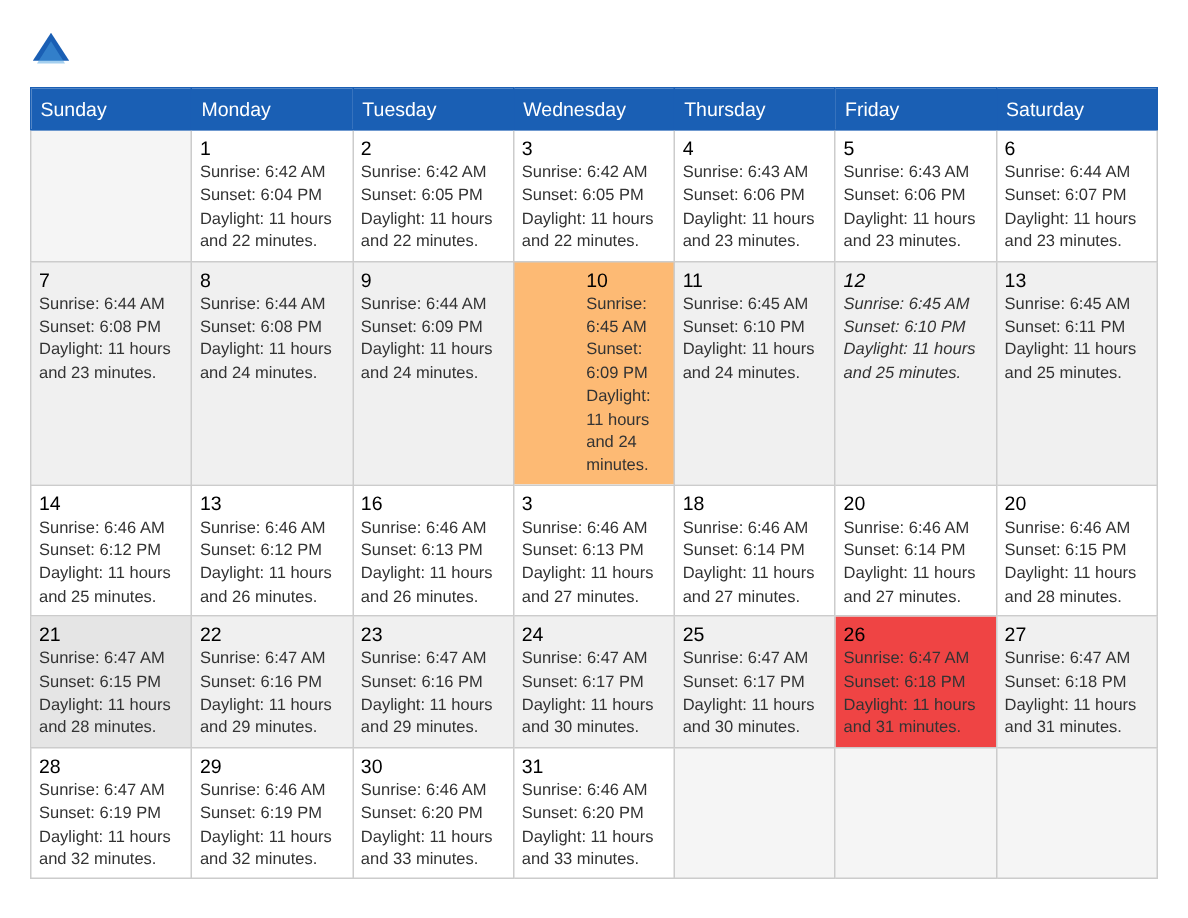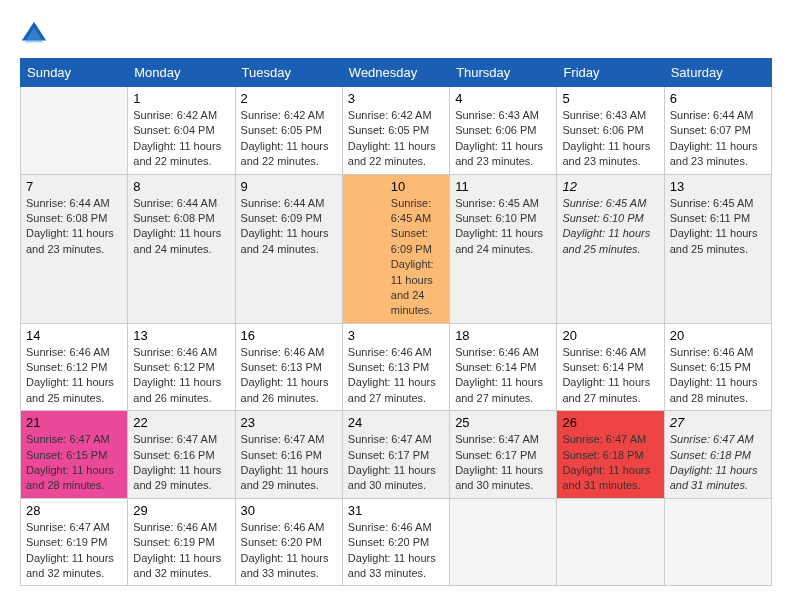--- a/index.html
+++ b/index.html
@@ -179,21 +179,21 @@
         <td>
           <span class="day-num">20</span>
           <div class="day-info">Sunrise: 6:46 AM<br>Sunset: 6:14 PM<br>Daylight: 11 hours and 27 minutes.</div>
         </td>
         <td>
           <span class="day-num">20</span>
           <div class="day-info">Sunrise: 6:46 AM<br>Sunset: 6:15 PM<br>Daylight: 11 hours and 28 minutes.</div>
         </td>
       </tr>
       <tr>
-        <td style="background: #ec4899;">
+        <td style="background: #e5e5e5;">
           <span class="day-num">21</span>
           <div class="day-info">Sunrise: 6:47 AM<br>Sunset: 6:15 PM<br>Daylight: 11 hours and 28 minutes.</div>
         </td>
         <td style="background: rgb(240, 240, 240);">
           <span class="day-num">22</span>
           <div class="day-info">Sunrise: 6:47 AM<br>Sunset: 6:16 PM<br>Daylight: 11 hours and 29 minutes.</div>
         </td>
         <td style="background: rgb(240, 240, 240);">
           <span class="day-num">23</span>
           <div class="day-info">Sunrise: 6:47 AM<br>Sunset: 6:16 PM<br>Daylight: 11 hours and 29 minutes.</div>
@@ -203,21 +203,21 @@
           <div class="day-info">Sunrise: 6:47 AM<br>Sunset: 6:17 PM<br>Daylight: 11 hours and 30 minutes.</div>
         </td>
         <td style="background: rgb(240, 240, 240);">
           <span class="day-num">25</span>
           <div class="day-info">Sunrise: 6:47 AM<br>Sunset: 6:17 PM<br>Daylight: 11 hours and 30 minutes.</div>
         </td>
         <td style="background: #ef4444;">
           <span class="day-num">26</span>
           <div class="day-info">Sunrise: 6:47 AM<br>Sunset: 6:18 PM<br>Daylight: 11 hours and 31 minutes.</div>
         </td>
-        <td style="background: rgb(240, 240, 240); font-style: italic;">
+        <td style="background: rgb(240, 240, 240);">
           <span class="day-num">27</span>
           <div class="day-info">Sunrise: 6:47 AM<br>Sunset: 6:18 PM<br>Daylight: 11 hours and 31 minutes.</div>
         </td>
       </tr>
       <tr>
         <td>
           <span class="day-num">28</span>
           <div class="day-info">Sunrise: 6:47 AM<br>Sunset: 6:19 PM<br>Daylight: 11 hours and 32 minutes.</div>
         </td>
         <td>

